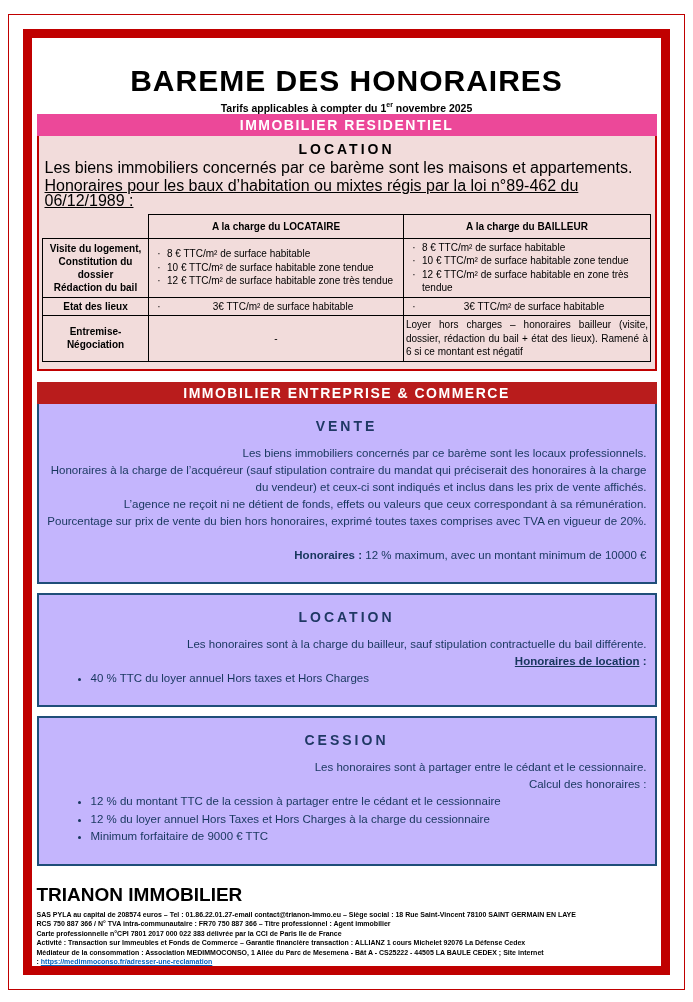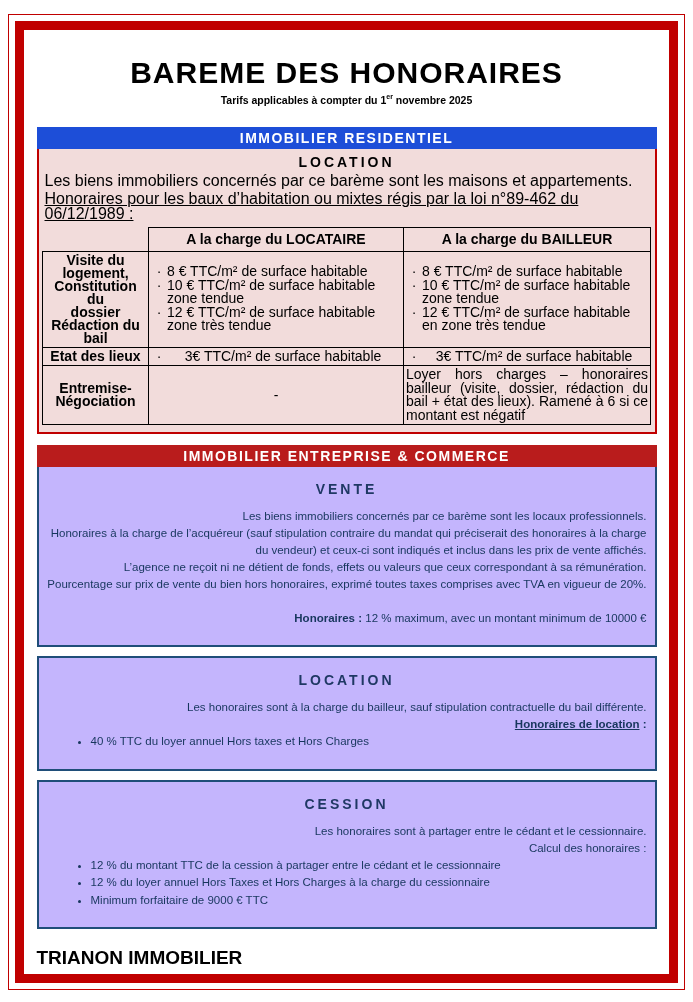--- a/index.html
+++ b/index.html
@@ -3,48 +3,48 @@
 <meta charset="utf-8">
 <style>
   * { box-sizing: border-box; }
   html,body { margin:0; padding:0; }
   body {
     width:693px; height:1002px; background:#ffffff; position:relative;
     font-family:"Liberation Sans", sans-serif; color:#000;
   }
   .frame-outer {
     position:absolute; top:14px; left:8px; right:8px; bottom:12px;
-    border:1px solid #C00000; padding:6px;
+    border:1px solid #C00000; padding:14px;
   }
   .frame-inner {
     width:100%; height:100%; border:9px solid #C00000; overflow:hidden;
   }
   .doc { width:620px; margin:0 auto; }
 
   
   .doc-header { margin-top:26px; text-align:center; }
   .doc-title { font-size:30px; font-weight:bold; letter-spacing:1px; white-space:nowrap; }
   .doc-subtitle { font-size:10.5px; font-weight:bold; margin-top:3px; }
   .doc-subtitle sup { font-size:7px; }
 
   
   .banner { height:22px; line-height:22px; text-align:center; color:#fff;
             font-weight:bold; font-size:14px; letter-spacing:1.5px; }
-  .banner-red  { background:#1d4ed8; margin-top:21px; }
+  .banner-red  { background:#ec4899; }
   .banner-blue { background:#b91c1c; margin-top:11px; }
 
   
   .res-section { border:2px solid #C00000; border-top:none; background:#F2DCDB; padding-bottom:7px; }
   .sec-title { text-align:center; font-size:14px; font-weight:bold; letter-spacing:3px; padding-top:5px; }
   .res-intro { font-size:16px; line-height:15px; margin:3px 6px 0; }
   .res-intro .u { text-decoration:underline; }
 
   
   .fee-table { border-collapse:collapse; table-layout:fixed; width:608px; margin:6px auto 0; }
-  .fee-table td, .fee-table th { border:1px solid #000; font-size:14px; padding:2px 2px; vertical-align:middle; }
+  .fee-table td, .fee-table th { border:1px solid #000; font-size:10px; padding:2px 2px; vertical-align:middle; }
   .fee-table th.corner { border-top:none; border-left:none; background:transparent; }
   .fee-table th { font-weight:bold; text-align:center; height:24px; }
   .col-label { width:106px; } .col-loc { width:255px; } .col-bail { width:247px; }
   .row-label { font-weight:bold; text-align:center; white-space:pre-line; line-height:13px; }
   .item { display:flex; line-height:13.5px; text-align:left; }
   .item .mk { flex:0 0 16px; text-align:center; }
   .item .tx { flex:1; padding-right:2px; }
   .item.centered .tx { text-align:center; }
   .dash-cell { text-align:center; }
   .just-cell { text-align:justify; line-height:13.5px; padding:2px 5px; }

